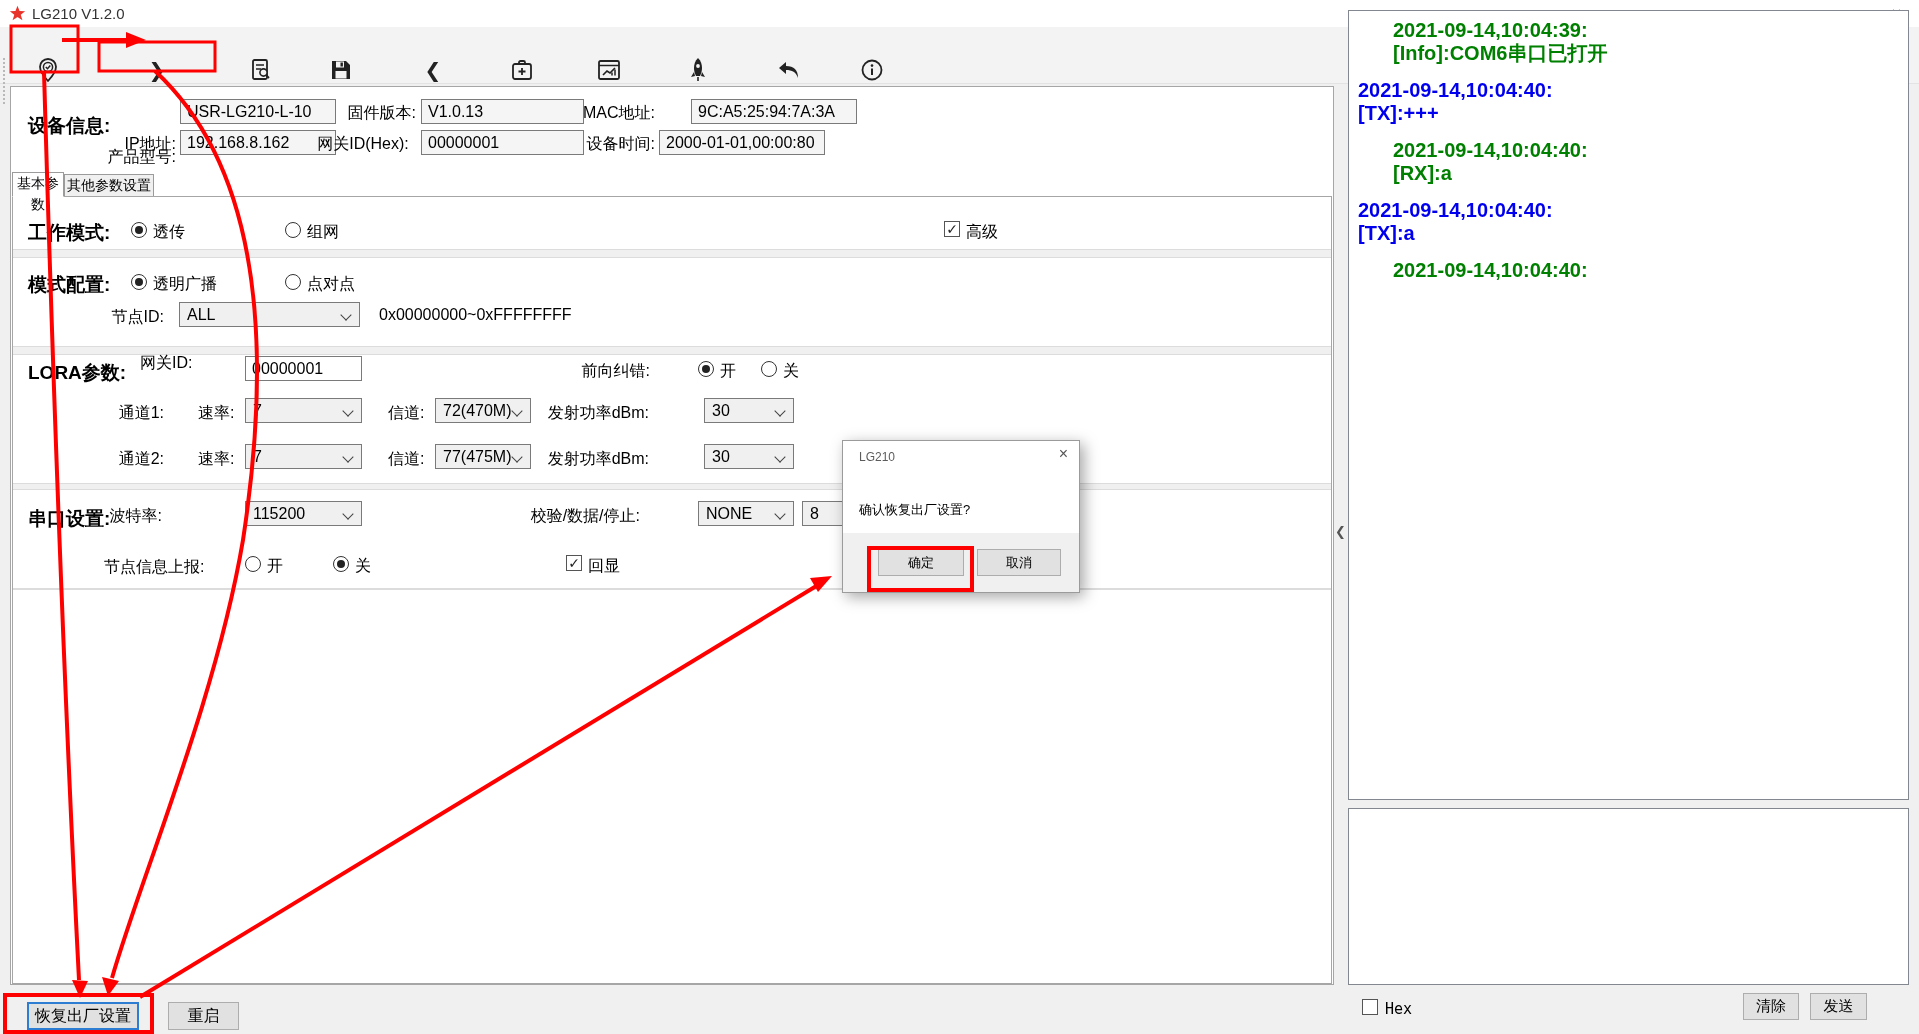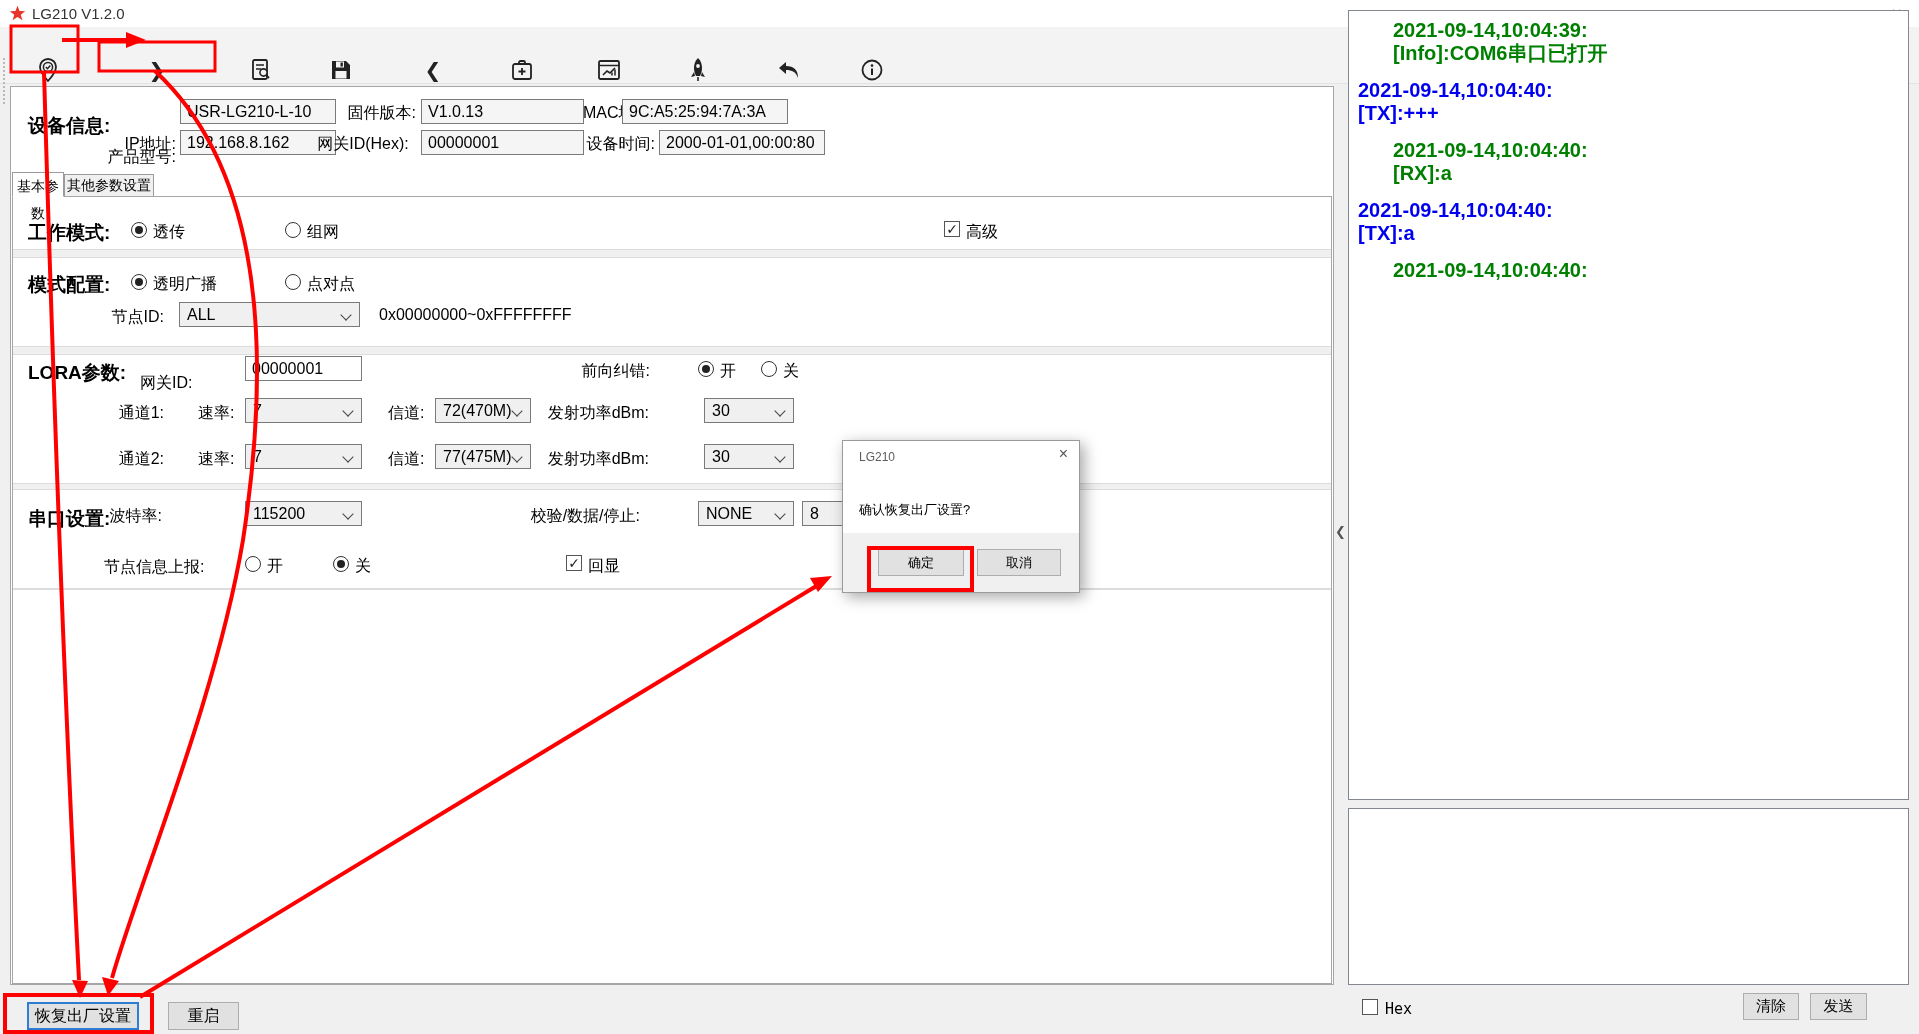--- a/index.html
+++ b/index.html
@@ -28,21 +28,21 @@
   .flabel { position:absolute; font-size:16px; color:#000; text-align:right; white-space:nowrap; }
   .field { position:absolute; height:25px; border:1px solid #7a7a7a; background:#f5f5f5; font-size:16px; padding:0 6px; font-family:"Liberation Sans",sans-serif; color:#000; }
   .field.editable { background:#fff; }
   .combo { position:absolute; height:25px; border:1px solid #7a7a7a; background:#f0f0f0; font-size:16px; padding:0 24px 0 7px; display:flex; align-items:center; cursor:default; }
   .combo::after { content:''; position:absolute; right:9px; top:8px; width:7px; height:7px; border-left:1.6px solid #444; border-bottom:1.6px solid #444; transform:rotate(-45deg); }
   .radio { position:absolute; width:16px; height:16px; border:1px solid #333; border-radius:50%; background:#fff; }
   .radio.checked::after { content:''; position:absolute; inset:3px; background:#222; border-radius:50%; }
   .rlabel { position:absolute; font-size:16px; white-space:nowrap; }
   .checkbox { position:absolute; width:16px; height:16px; border:1px solid #555; background:#fff; font-size:14px; line-height:14px; text-align:center; color:#222; }
   .checkbox.checked::before { content:'✓'; font-weight:bold; }
-  .tab { position:absolute; font-size:14px; text-align:center; line-height:27px; cursor:default; }
+  .tab { position:absolute; font-size:14px; text-align:center; line-height:21px; cursor:default; }
   .tab.active { background:#fff; border:1px solid #9b9b9b; border-bottom:1px solid #fff; z-index:3; }
   .tab.inactive { background:#f0f0f0; border:1px solid #9b9b9b; line-height:21px; }
   .tabcontent { position:absolute; left:12px; top:196px; width:1320px; height:788px; background:#fff; border:1px solid #a6a6a6; }
   .secband { position:absolute; background:#f0f0f0; border-top:1px solid #dcdcdc; border-bottom:1px solid #dcdcdc; }
   .hint { position:absolute; font-size:16px; color:#000; white-space:nowrap; }
 
   .wbtn { position:absolute; background:#e1e1e1; border:1px solid #adadad; font-size:16px; font-family:"Liberation Sans",sans-serif; display:flex; align-items:center; justify-content:center; cursor:default; white-space:nowrap; }
   .wbtn.focused { border:2px solid #2d7dd2; }
 
   
@@ -187,21 +187,21 @@
   </div>
 
   <div class="mainpanel"></div>
 
   <span class="seclabel" style="left:28px;top:113px;">设备信息:</span>
   <span class="flabel" style="left:90px;top:103px;width:86px;margin-top:44px;">产品型号:</span>
   <input class="field" style="left: 180px; top: 99px; width: 156px;" readonly="" value="USR-LG210-L-10">
   <span class="flabel" style="left:330px;top:103px;width:86px;">固件版本:</span>
   <input class="field" style="left: 421px; top: 99px; width: 163px;" readonly="" value="V1.0.13">
   <span class="flabel" style="left:575px;top:103px;width:80px;">MAC地址:</span>
-  <input class="field" style="left: 622px; top: 99px; width: 166px;" readonly="" value="9C:A5:25:94:7A:3A">
+  <input class="field" style="left: 691px; top: 99px; width: 166px;" readonly="" value="9C:A5:25:94:7A:3A">
 
   <span class="flabel" style="left:90px;top:134px;width:86px;">IP地址:</span>
   <input class="field" style="left: 180px; top: 130px; width: 156px;" readonly="" value="192.168.8.162">
   <span class="flabel" style="left:310px;top:134px;width:106px;text-align:center;">网关ID(Hex):</span>
   <input class="field" style="left: 421px; top: 130px; width: 163px;" readonly="" value="00000001">
   <span class="flabel" style="left:575px;top:134px;width:80px;">设备时间:</span>
   <input class="field" style="left: 659px; top: 130px; width: 166px;" readonly="" value="2000-01-01,00:00:80">
 
   <div class="tab active" style="left:12px;top:172px;width:52px;height:25px;">基本参数</div>
   <div class="tab inactive" style="left:64px;top:174px;width:90px;height:23px;">其他参数设置</div>
@@ -225,21 +225,21 @@
   <span class="rlabel" style="left:153px;top:274px;">透明广播</span>
   <span class="radio" style="left:285px;top:274px;"></span>
   <span class="rlabel" style="left:307px;top:274px;">点对点</span>
   <span class="flabel" style="left:104px;top:307px;width:60px;">节点ID:</span>
   <div class="combo" style="left:179px;top:302px;width:181px;">
       <span>ALL</span>
     </div>
   <span class="hint" style="left:379px;top:306px;">0x00000000~0xFFFFFFFF</span>
 
   <span class="seclabel" style="left:28px;top:360px;">LORA参数:</span>
-  <span class="flabel" style="left:104px;top:373px;width:60px;padding-left:36px;">网关ID:</span>
+  <span class="flabel" style="left:104px;top:353px;width:60px;padding-left:36px;">网关ID:</span>
   <input class="field editable" style="left: 245px; top: 356px; width: 117px;" value="00000001">
   <span class="flabel" style="left:560px;top:361px;width:90px;">前向纠错:</span>
   <span class="radio checked" style="left:698px;top:361px;"></span>
   <span class="rlabel" style="left:720px;top:361px;">开</span>
   <span class="radio" style="left:761px;top:361px;"></span>
   <span class="rlabel" style="left:783px;top:361px;">关</span>
 
   <span class="flabel" style="left:104px;top:403px;width:60px;">通道1:</span>
   <span class="flabel" style="left:198px;top:403px;width:34px;">速率:</span>
   <div class="combo" style="left:245px;top:398px;width:117px;">

